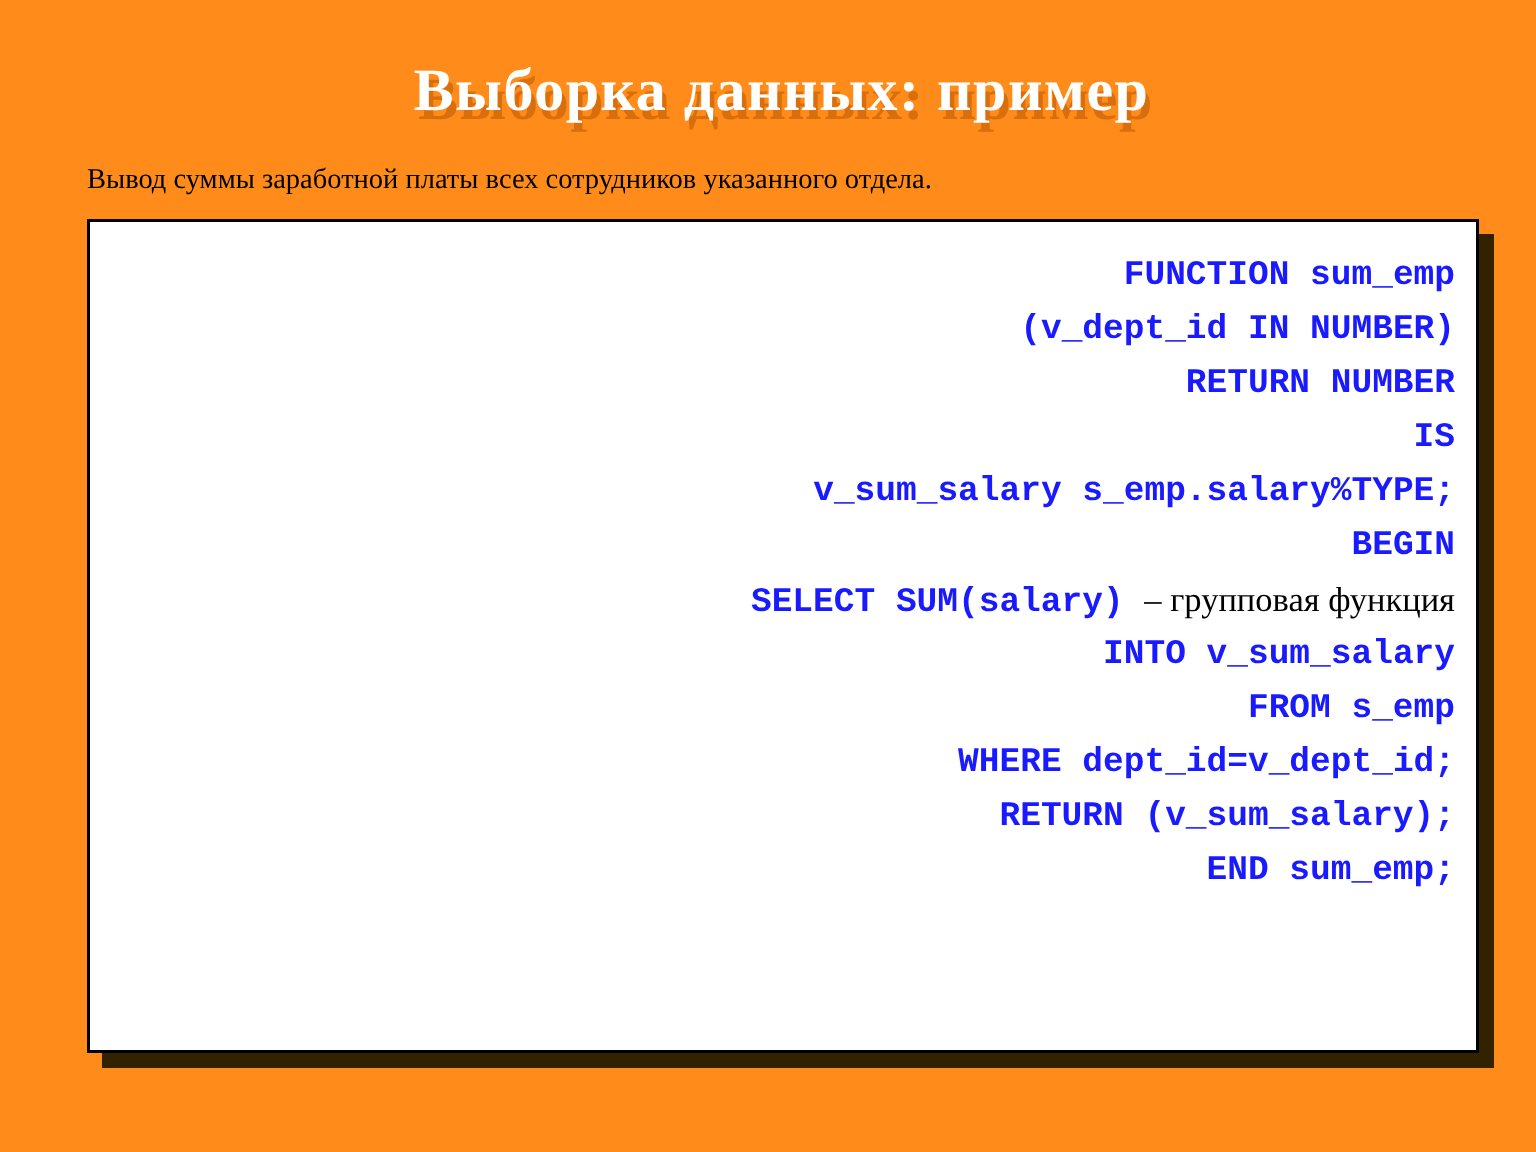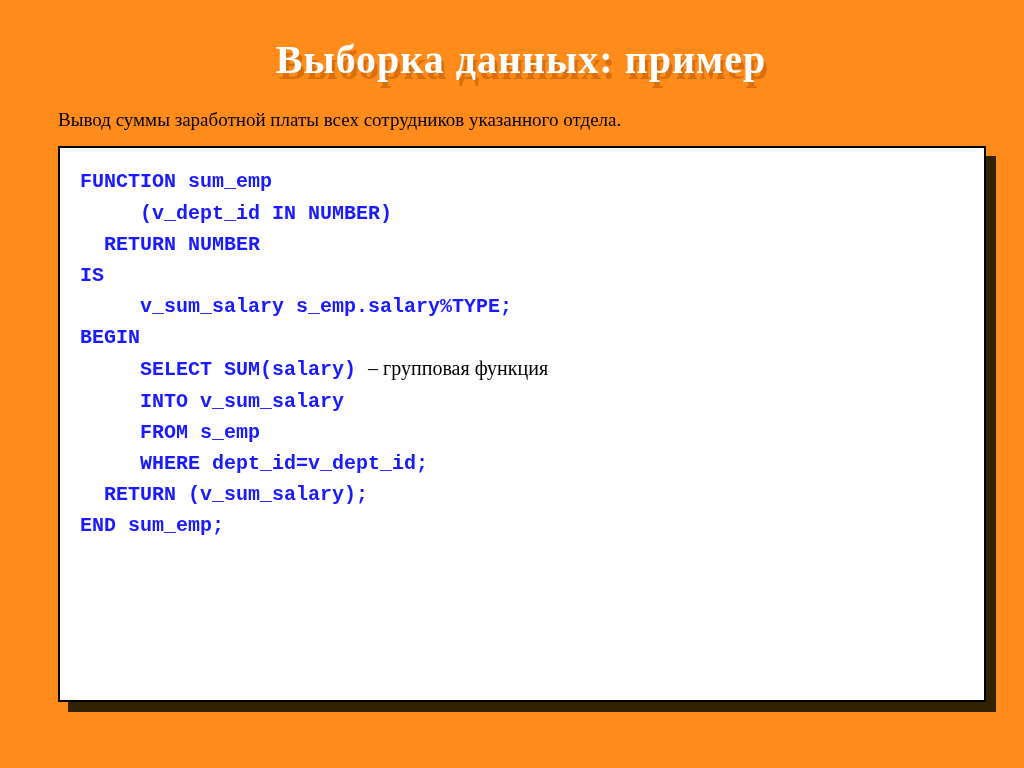--- a/index.html
+++ b/index.html
@@ -59,25 +59,26 @@
   .code-box {
     position: absolute;
     left: 0; top: 0;
     width: 100%; height: 100%;
     background: #ffffff;
     border: 2px solid #000000;
     padding: 18px 14px 18px 20px;
   }
   .code {
     font-family: "Courier New", Courier, monospace;
-    font-size: 20px;
+    font-size: 23px;
     font-weight: 700;
     line-height: 1.56;
     color: #1a1aff;
     white-space: pre;
+    text-align: right;
   }
   .code .comment { color: #000000; font-family: "Times New Roman", serif; font-weight: 400; }
 </style>
 </head>
 <body>
 
 <div class="slide">
 
   <div class="title-wrap">
     <div class="title-shadow">Выборка данных: пример</div>

